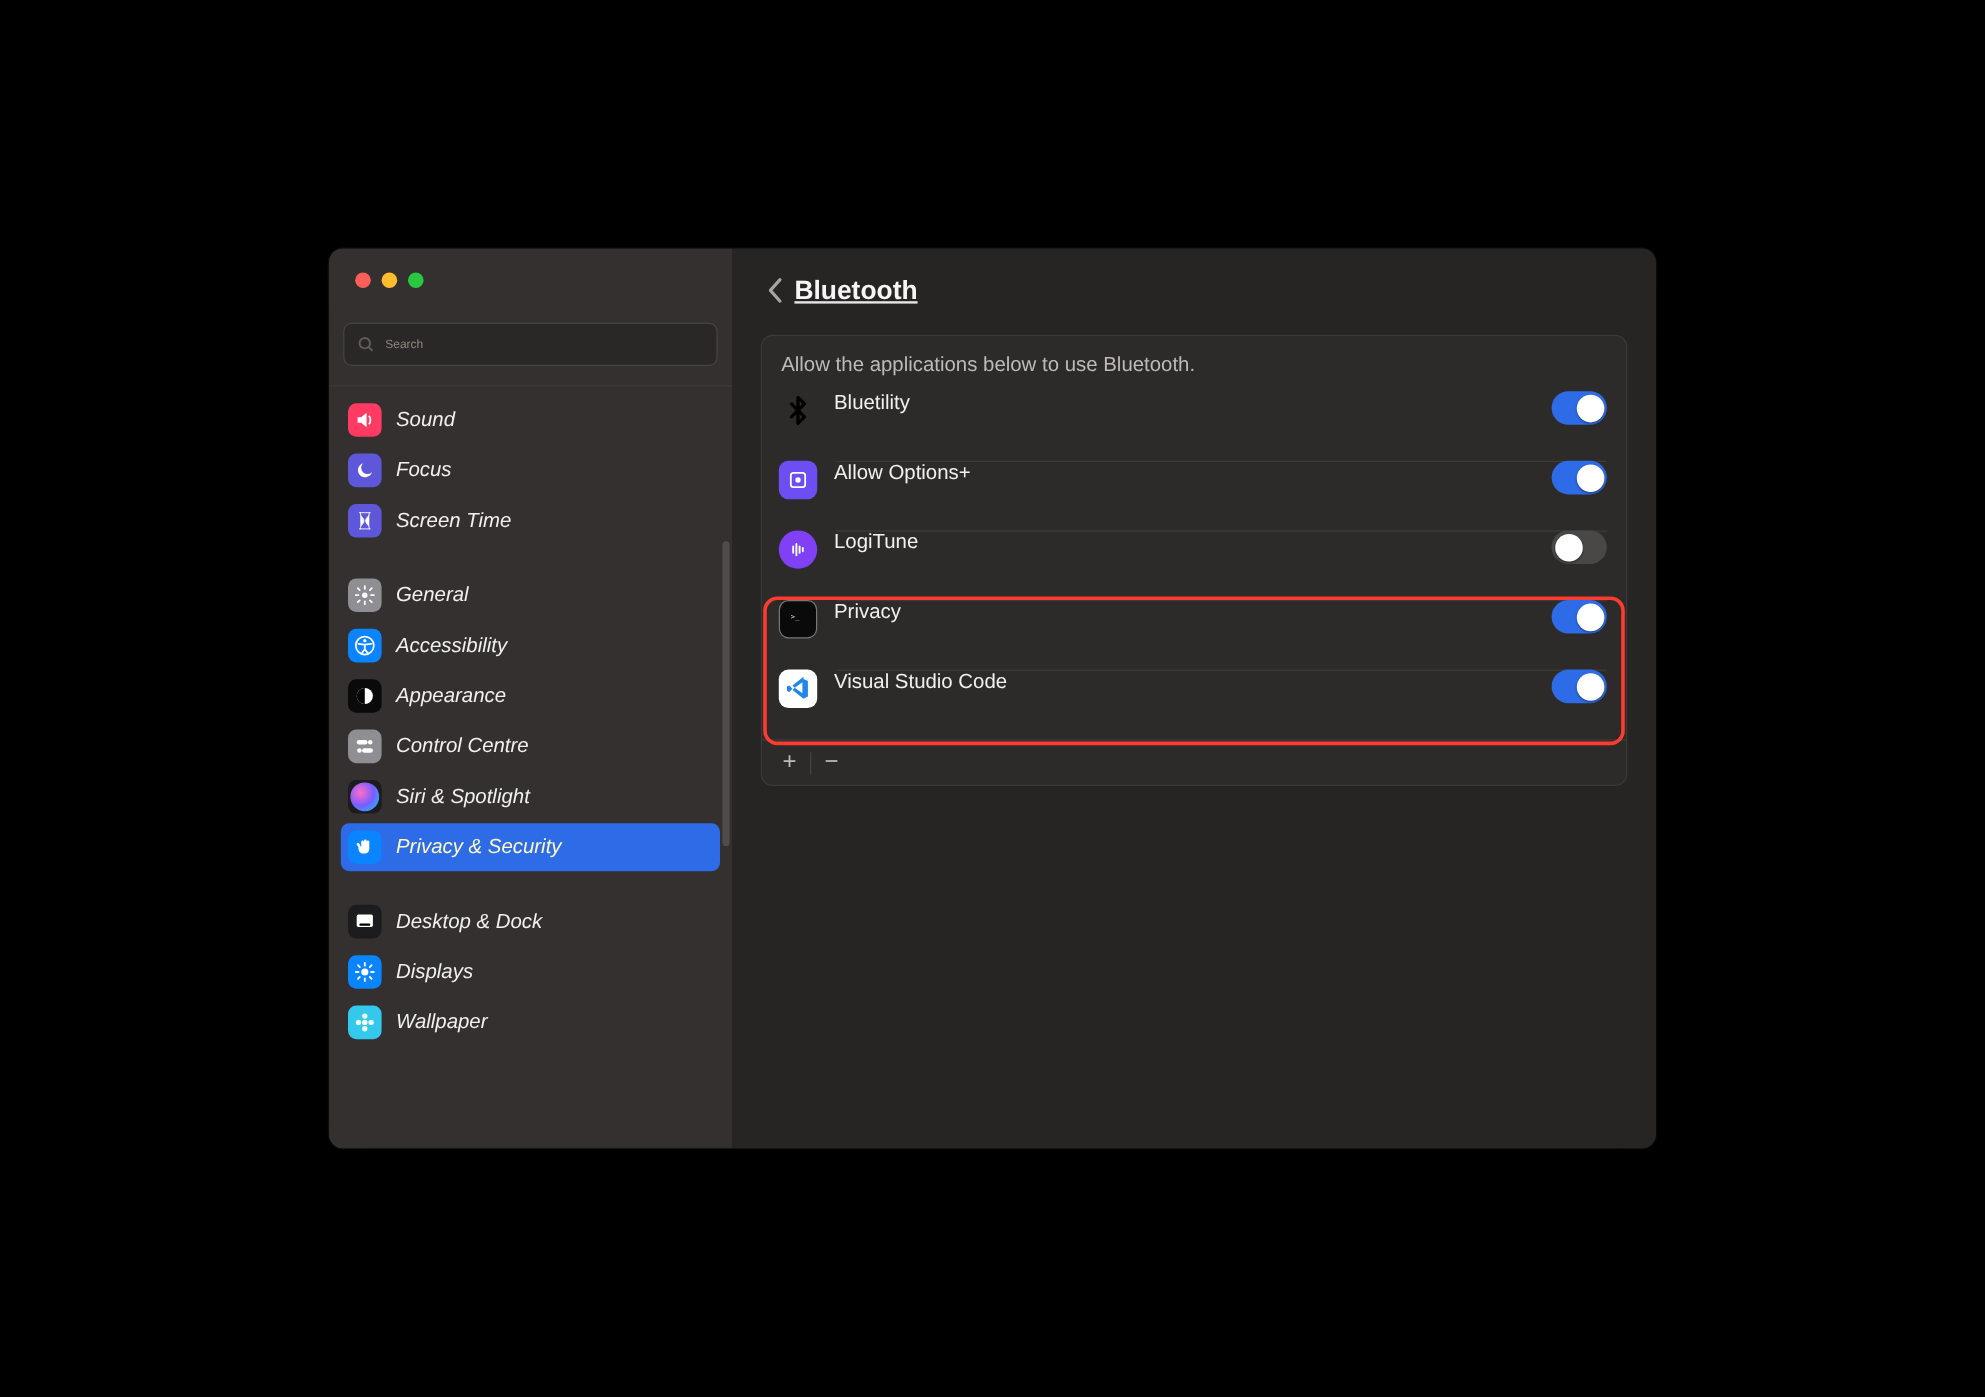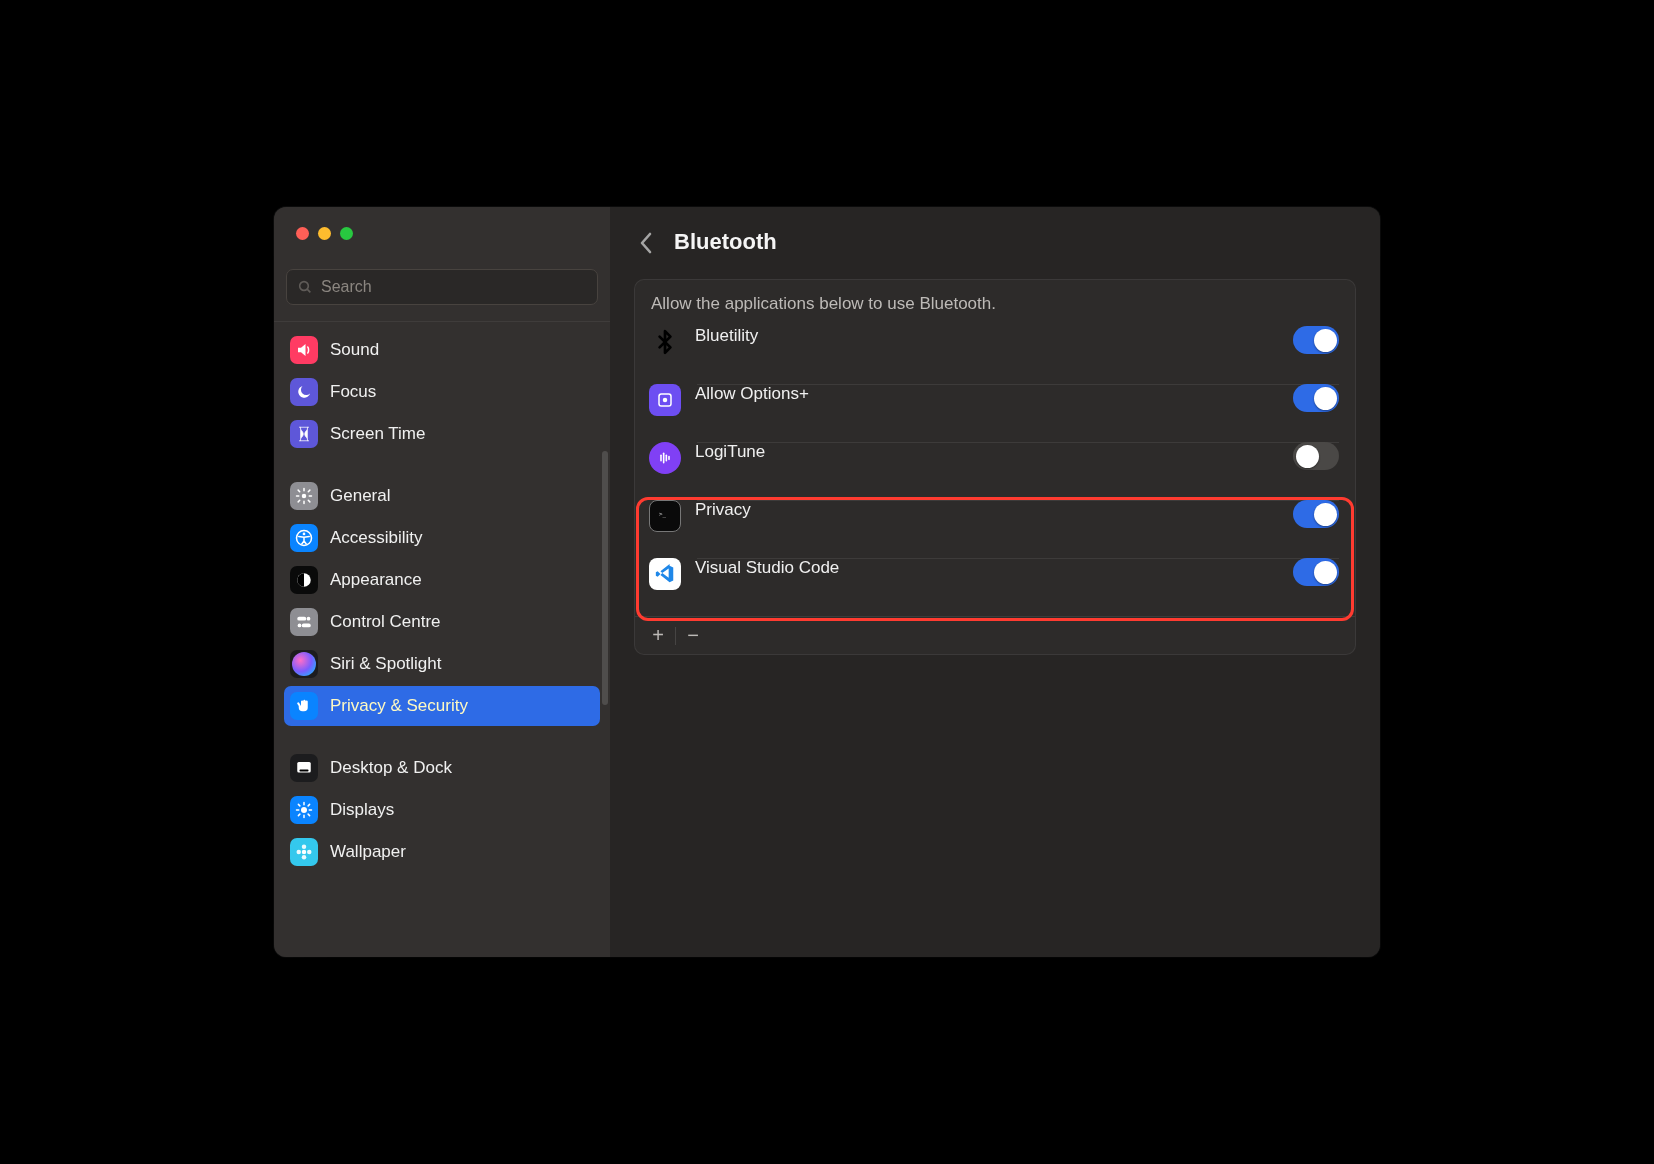--- a/index.html
+++ b/index.html
@@ -54,21 +54,21 @@
     height: 36px;
     padding: 0 10px;
     gap: 8px;
   }
   .search svg { opacity: 0.55; flex-shrink: 0; }
   .search input {
     background: transparent;
     border: none;
     outline: none;
     color: #e6e6e6;
-    font-size: 16px;
+    font-size: 10px;
     width: 100%;
   }
   .search input::placeholder { color: #8b8680; }
 
   .sidebar-divider {
     height: 1px;
     background: rgba(255,255,255,0.06);
     margin: 6px 0 4px 0;
   }
 
@@ -82,20 +82,21 @@
   .nav-item {
     display: flex;
     align-items: center;
     height: 40px;
     padding: 0 6px;
     border-radius: 7px;
     gap: 12px;
     font-size: 17px;
     color: #f0f0f0;
     cursor: pointer;
+    font-style: italic;
   }
   .nav-item.selected {
     background: #2e6be6;
     color: #fef9c3;
   }
   .nav-icon {
     width: 28px;
     height: 28px;
     border-radius: 7px;
     display: flex;
@@ -109,23 +110,24 @@
 
   
   .content {
     flex: 1;
     background: #272524;
     display: flex;
     flex-direction: column;
   }
   .content-header {
     display: flex;
-    align-items: flex-end;
+    align-items: center;
     padding: 22px 28px 14px 24px;
-    gap: 16px;
+    gap: 4px;
+    text-decoration: underline;
   }
   .back-btn {
     width: 24px; height: 24px;
     display:flex;align-items:center;justify-content:center;
     cursor:pointer;
     opacity:0.75;
   }
   .title {
     font-size: 22px;
     font-weight: 700;

